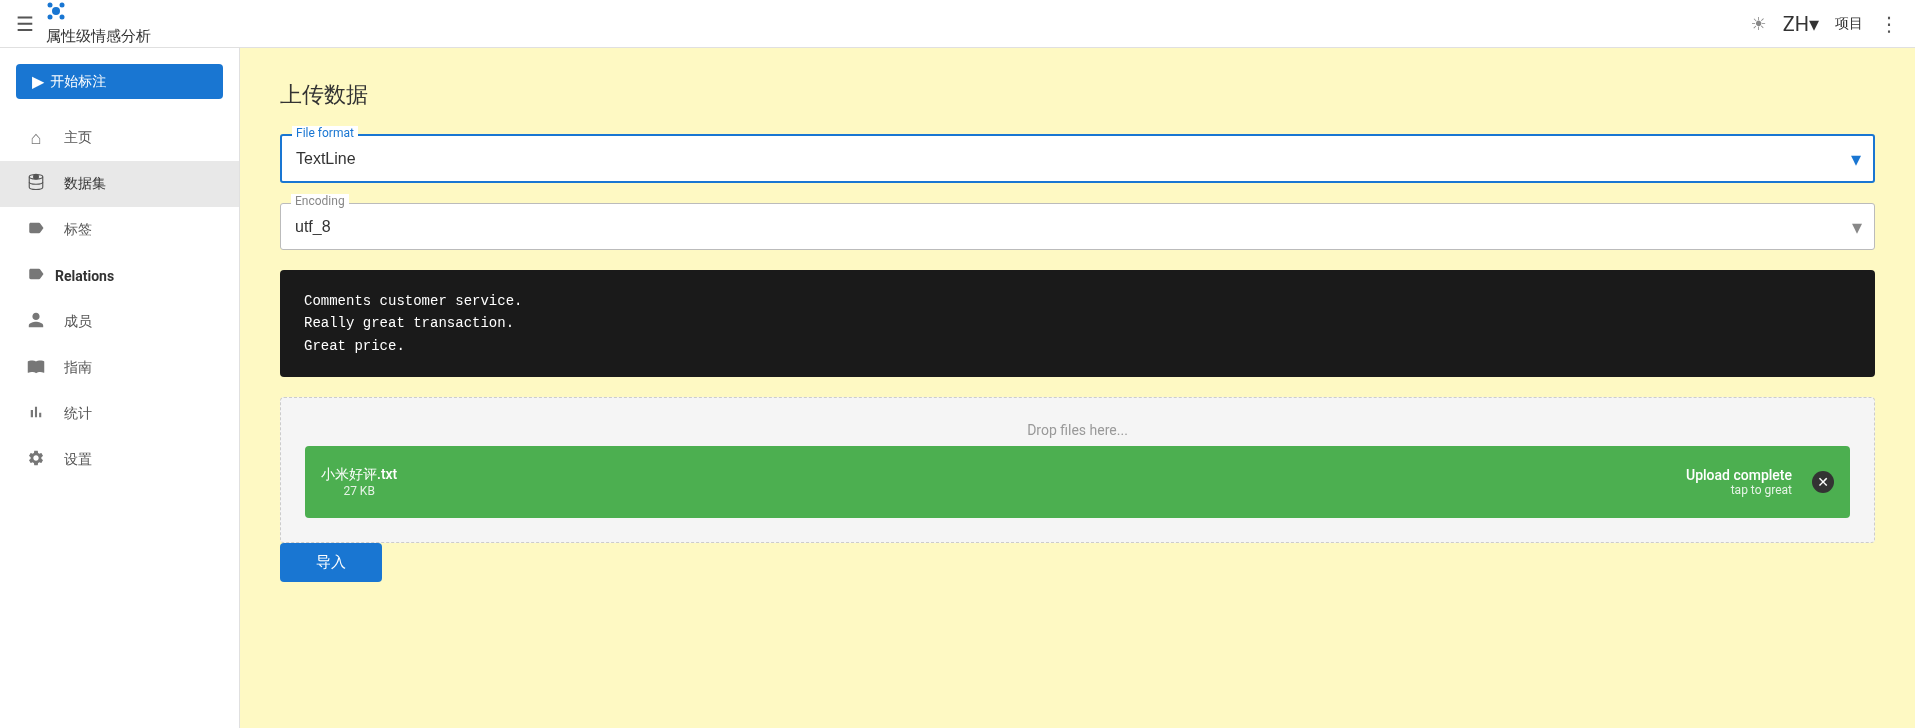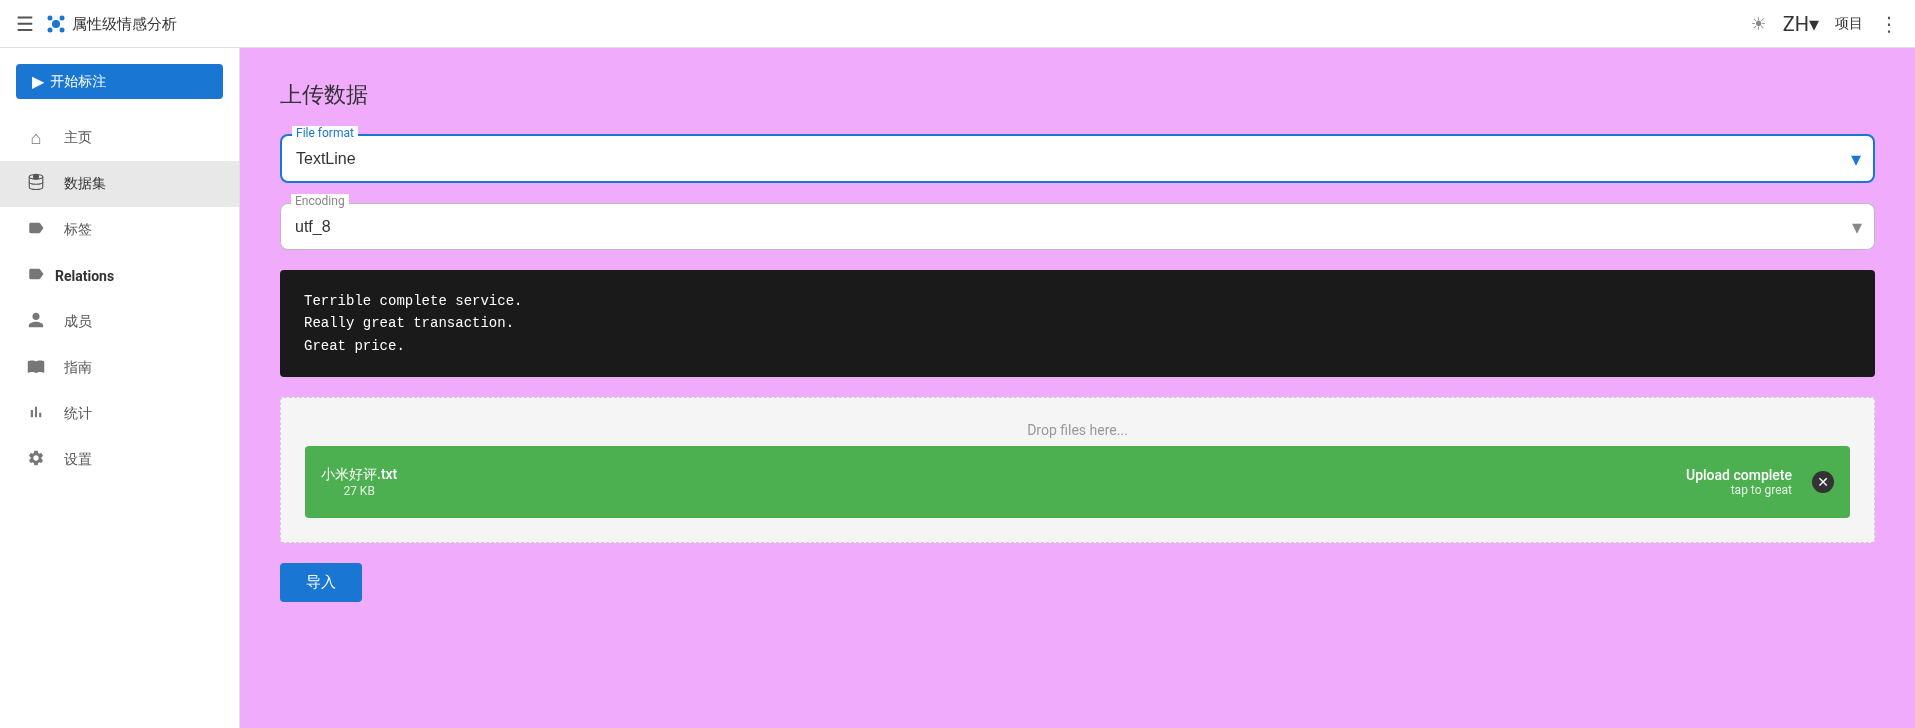--- a/index.html
+++ b/index.html
@@ -11,21 +11,21 @@
       background: #fff;
       border-bottom: 1px solid #e0e0e0;
       display: flex;
       align-items: center;
       padding: 0 16px;
       flex-shrink: 0;
       z-index: 10;
     }
     .topbar-left { display: flex; align-items: center; gap: 12px; flex: 1; }
     .topbar-menu-icon { font-size: 20px; cursor: pointer; color: #555; }
-    .topbar-logo { display: flex; align-items: flex-end; gap: 6px; }
+    .topbar-logo { display: flex; align-items: flex-start; gap: 6px; flex-direction: column; }
     .topbar-logo-icon { width: 20px; height: 20px; }
     .topbar-title { font-size: 15px; font-weight: 500; color: #333; }
     .topbar-right { display: flex; align-items: center; gap: 16px; }
     .topbar-sun { font-size: 18px; color: #888; cursor: pointer; }
     .topbar-lang { display: flex; align-items: center; gap: 0; font-size: 20px; color: #333; cursor: pointer; }
     .topbar-project { font-size: 14px; color: #333; cursor: pointer; }
     .topbar-more { font-size: 20px; color: #555; cursor: pointer; }
 
     
     .layout { display: flex; flex: 1; overflow: hidden; }
@@ -70,34 +70,34 @@
     .sidebar-nav-item.active { background: #e8e8e8; color: #333; font-weight: 500; }
     .sidebar-nav-item.bold-label { font-weight: 700; color: #333; gap: 7px; }
     .sidebar-icon { font-size: 18px; color: #777; width: 24px; text-align: center; }
     .sidebar-nav-item.active .sidebar-icon { color: #333; }
 
     
     .main-content {
       flex: 1;
       overflow-y: auto;
       padding: 32px 40px;
-      background: #f0abfc;
+      background: #fef9c3;
     }
     .page-title {
       font-size: 22px;
       font-weight: 400;
       color: #333;
       margin-bottom: 24px;
     }
 
     
     .form-field {
       position: relative;
       border: 2px solid #1976d2;
-      border-radius: 8px;
+      border-radius: 3px;
       margin-bottom: 20px;
       background: #fff;
       margin-top: 16px;
     }
     .form-field.inactive {
       border: 1px solid #bbb;
     }
     .form-field-label {
       position: absolute;
       top: -10px;
@@ -189,24 +189,23 @@
       align-items: center;
       justify-content: center;
     }
 
     
     .import-btn {
       background: #1976d2;
       color: #fff;
       border: none;
       border-radius: 4px;
-      padding: 10px 26px;
+      padding: 10px 36px;
       font-size: 15px;
       cursor: pointer;
-      margin-top: 20px;
       font-weight: 500;
     }
 
     
     ::-webkit-scrollbar { width: 6px; }
     ::-webkit-scrollbar-thumb { background: #ccc; border-radius: 3px; }
   </style>
 </head>
 <body>
 
@@ -325,21 +324,21 @@
     <div class="form-field inactive">
       <span class="form-field-label">Encoding</span>
       <select class="form-field-select">
         <option value="utf_8">utf_8</option>
       </select>
       <span class="form-field-arrow">▾</span>
     </div>
 
     
     <div class="code-preview">
-      <div>Terrible complete service.</div>
+      <div>Comments customer service.</div>
       <div>Really great transaction.</div>
       <div>Great price.</div>
     </div>
 
     
     <div class="drop-zone">
       <span>Drop files here...</span>
 
       
       <div class="upload-bar">

